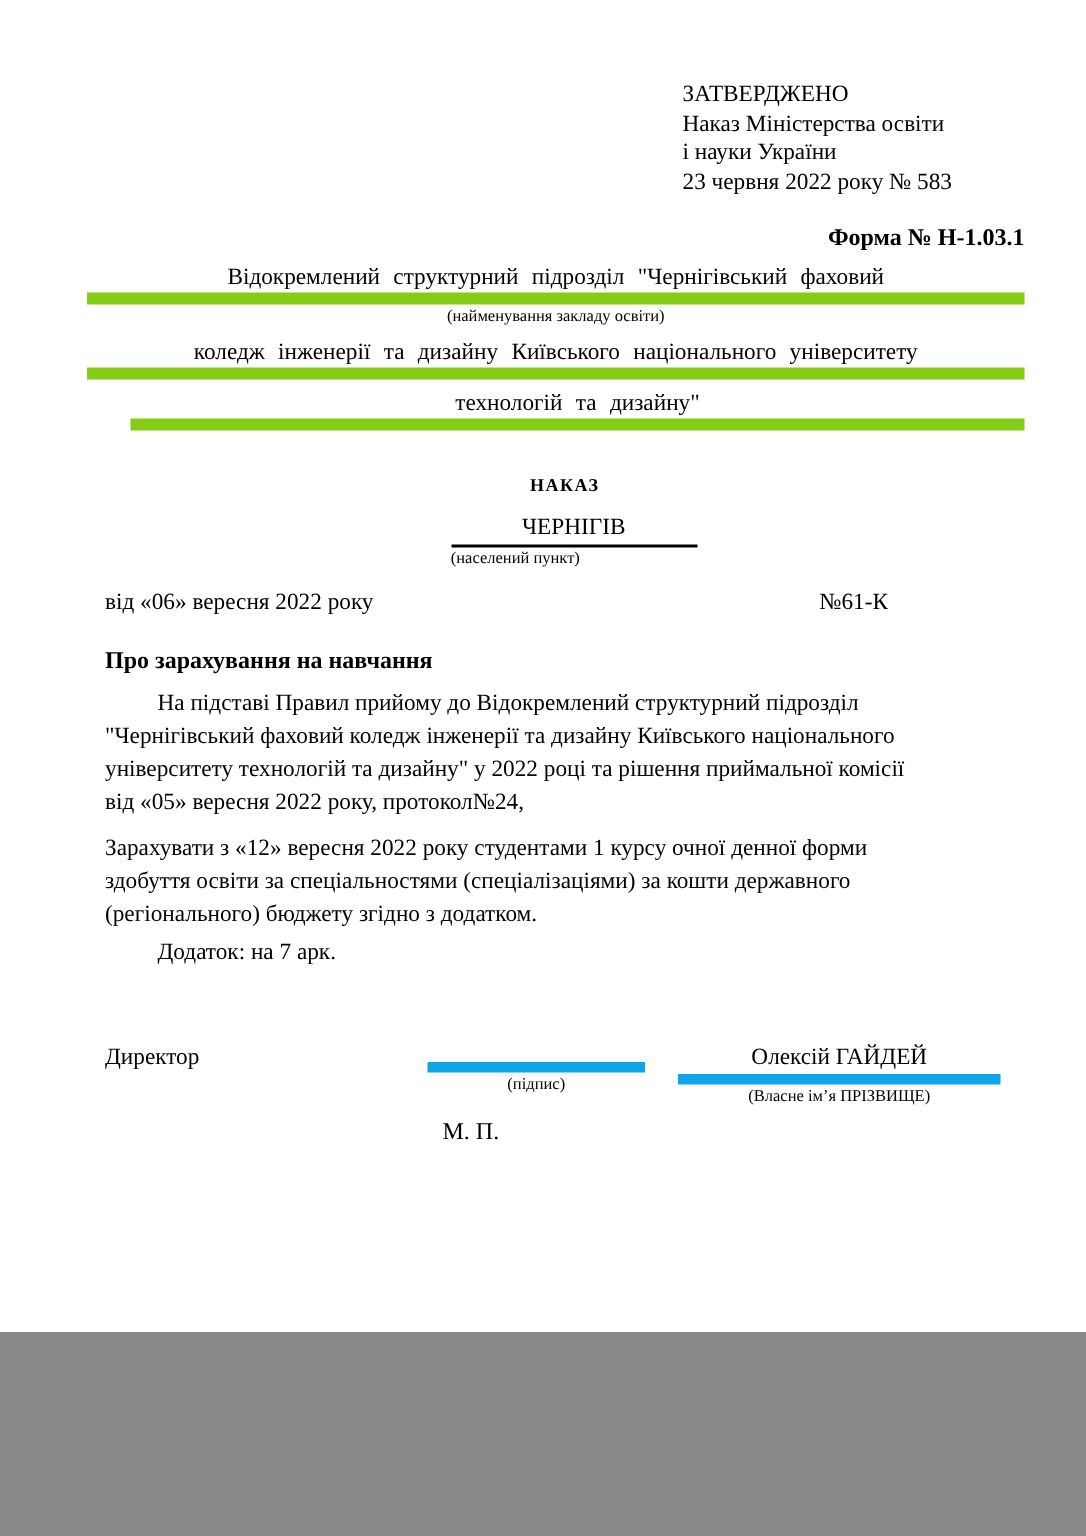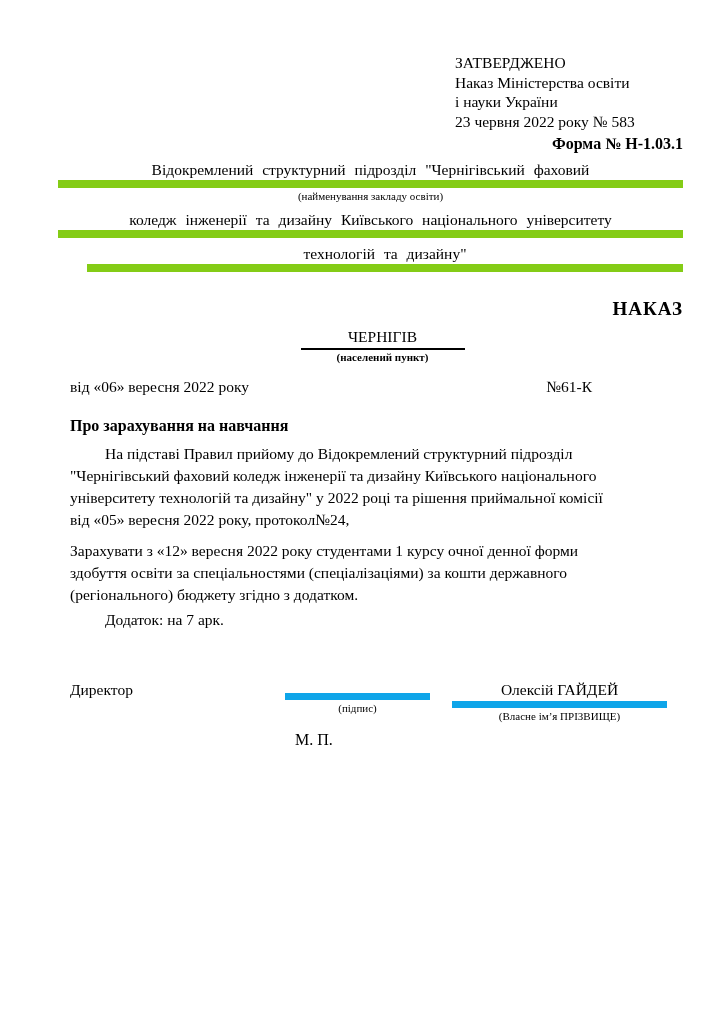--- a/index.html
+++ b/index.html
@@ -1,35 +1,35 @@
 <!DOCTYPE html>
 <html><head>
 <meta charset="utf-8">
 <style>
   * { margin: 0; padding: 0; box-sizing: border-box; }
   html, body { background: #888; }
   .page {
     width: 724px;
-    height: 1024px;
+    height: 888px;
     background: #ffffff;
     color: #000000;
     font-family: "Liberation Serif", "DejaVu Serif", serif;
     font-size: 15.5px;
     position: relative;
     margin: 0 auto;
     overflow: hidden;
   }
   
   .approval {
     padding-top: 53px;
     margin-left: 455px;
     line-height: 19.5px;
   }
   .form-no {
-    margin-top: 3px;
+    margin-top: 18px;
     margin-right: 41px;
     text-align: right;
     font-weight: bold;
     font-size: 16px;
     line-height: 20px;
   }
   
   .institution {
     margin: 7px 41px 0 58px; 
   }
@@ -44,44 +44,42 @@
   .inst-line.l3 { margin-top: 6px; margin-left: 29px; line-height: 19px; }
   .inst-caption {
     text-align: center;
     font-size: 11px;
     line-height: 13px;
     margin-top: 2px;
   }
   .content-wide { margin-left: 70px; margin-right: 41px; }
   .order-title {
     margin-top: 26px;
-    text-align: right;
-    font-weight: bold;
-    font-size: 19px;
+    text-align: center;
+    font-weight: bold;
+    font-size: 12px;
     line-height: 21px;
     letter-spacing: 1px;
   }
   .city-block {
     width: 164px;
     margin: 7px auto 0 auto;
     position: relative;
     left: 6px;
   }
   .city-name {
     text-align: center;
     line-height: 21px;
     border-bottom: 2px solid #000;
     padding-bottom: 1px;
   }
   .city-caption {
-    text-align: center;
     font-size: 11px;
     line-height: 13px;
     margin-top: 1px;
-    font-weight: bold;
   }
   .date-row {
     display: flex;
     justify-content: space-between;
     margin: 13px 132px 0 70px;
     line-height: 20px;
   }
   .subject {
     margin: 19px 60px 0 70px;
     font-weight: bold;

